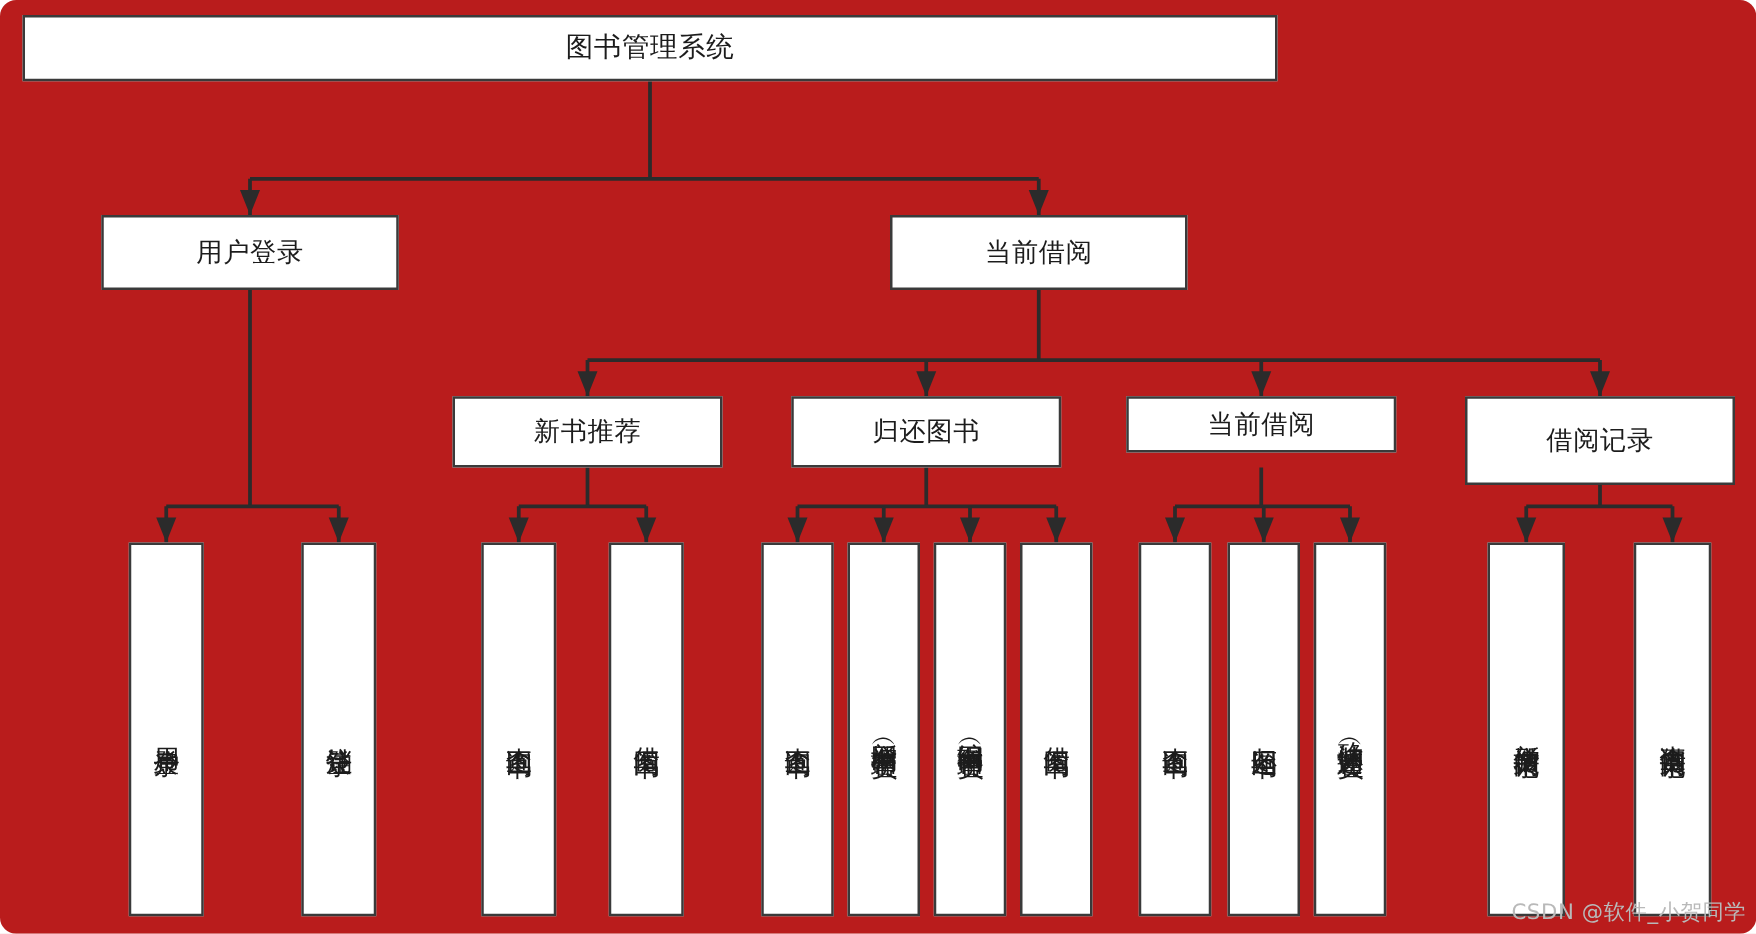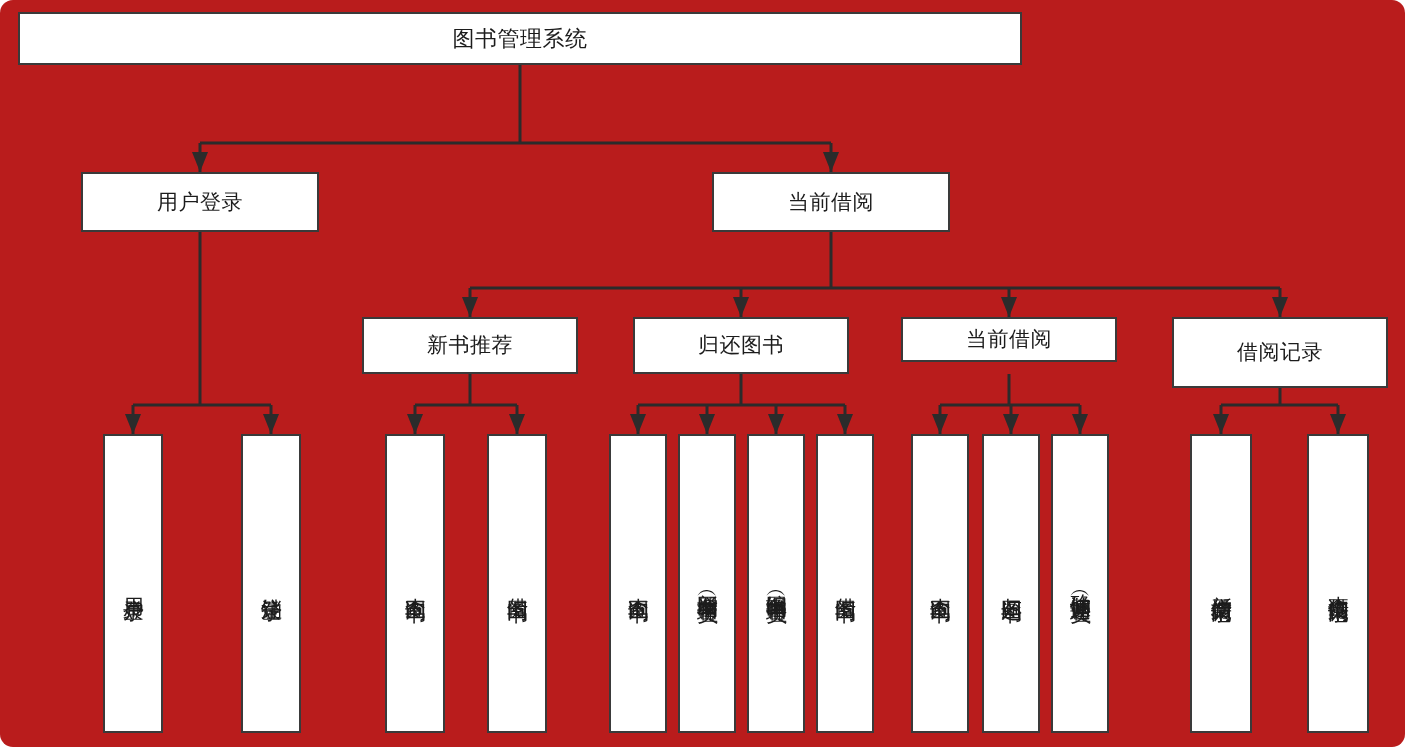--- a/index.html
+++ b/index.html
@@ -179,13 +179,14 @@
       <div class="node leaf" style="left: 1051px; top: 434px; width: 58px; height: 299px;">
         <span class="label">确认归还（管理员）</span>
       </div>
       <div class="node leaf" style="left: 1190px; top: 434px; width: 62px; height: 299px;">
         <span class="label">新增借阅记录</span>
       </div>
       <div class="node leaf" style="left: 1307px; top: 434px; width: 62px; height: 299px;">
         <span class="label">查询借阅记录</span>
       </div>
     </div>
+  <div class="watermark">CSDN @软件_小贺同学</div>
 </div>
 
 </body></html>

